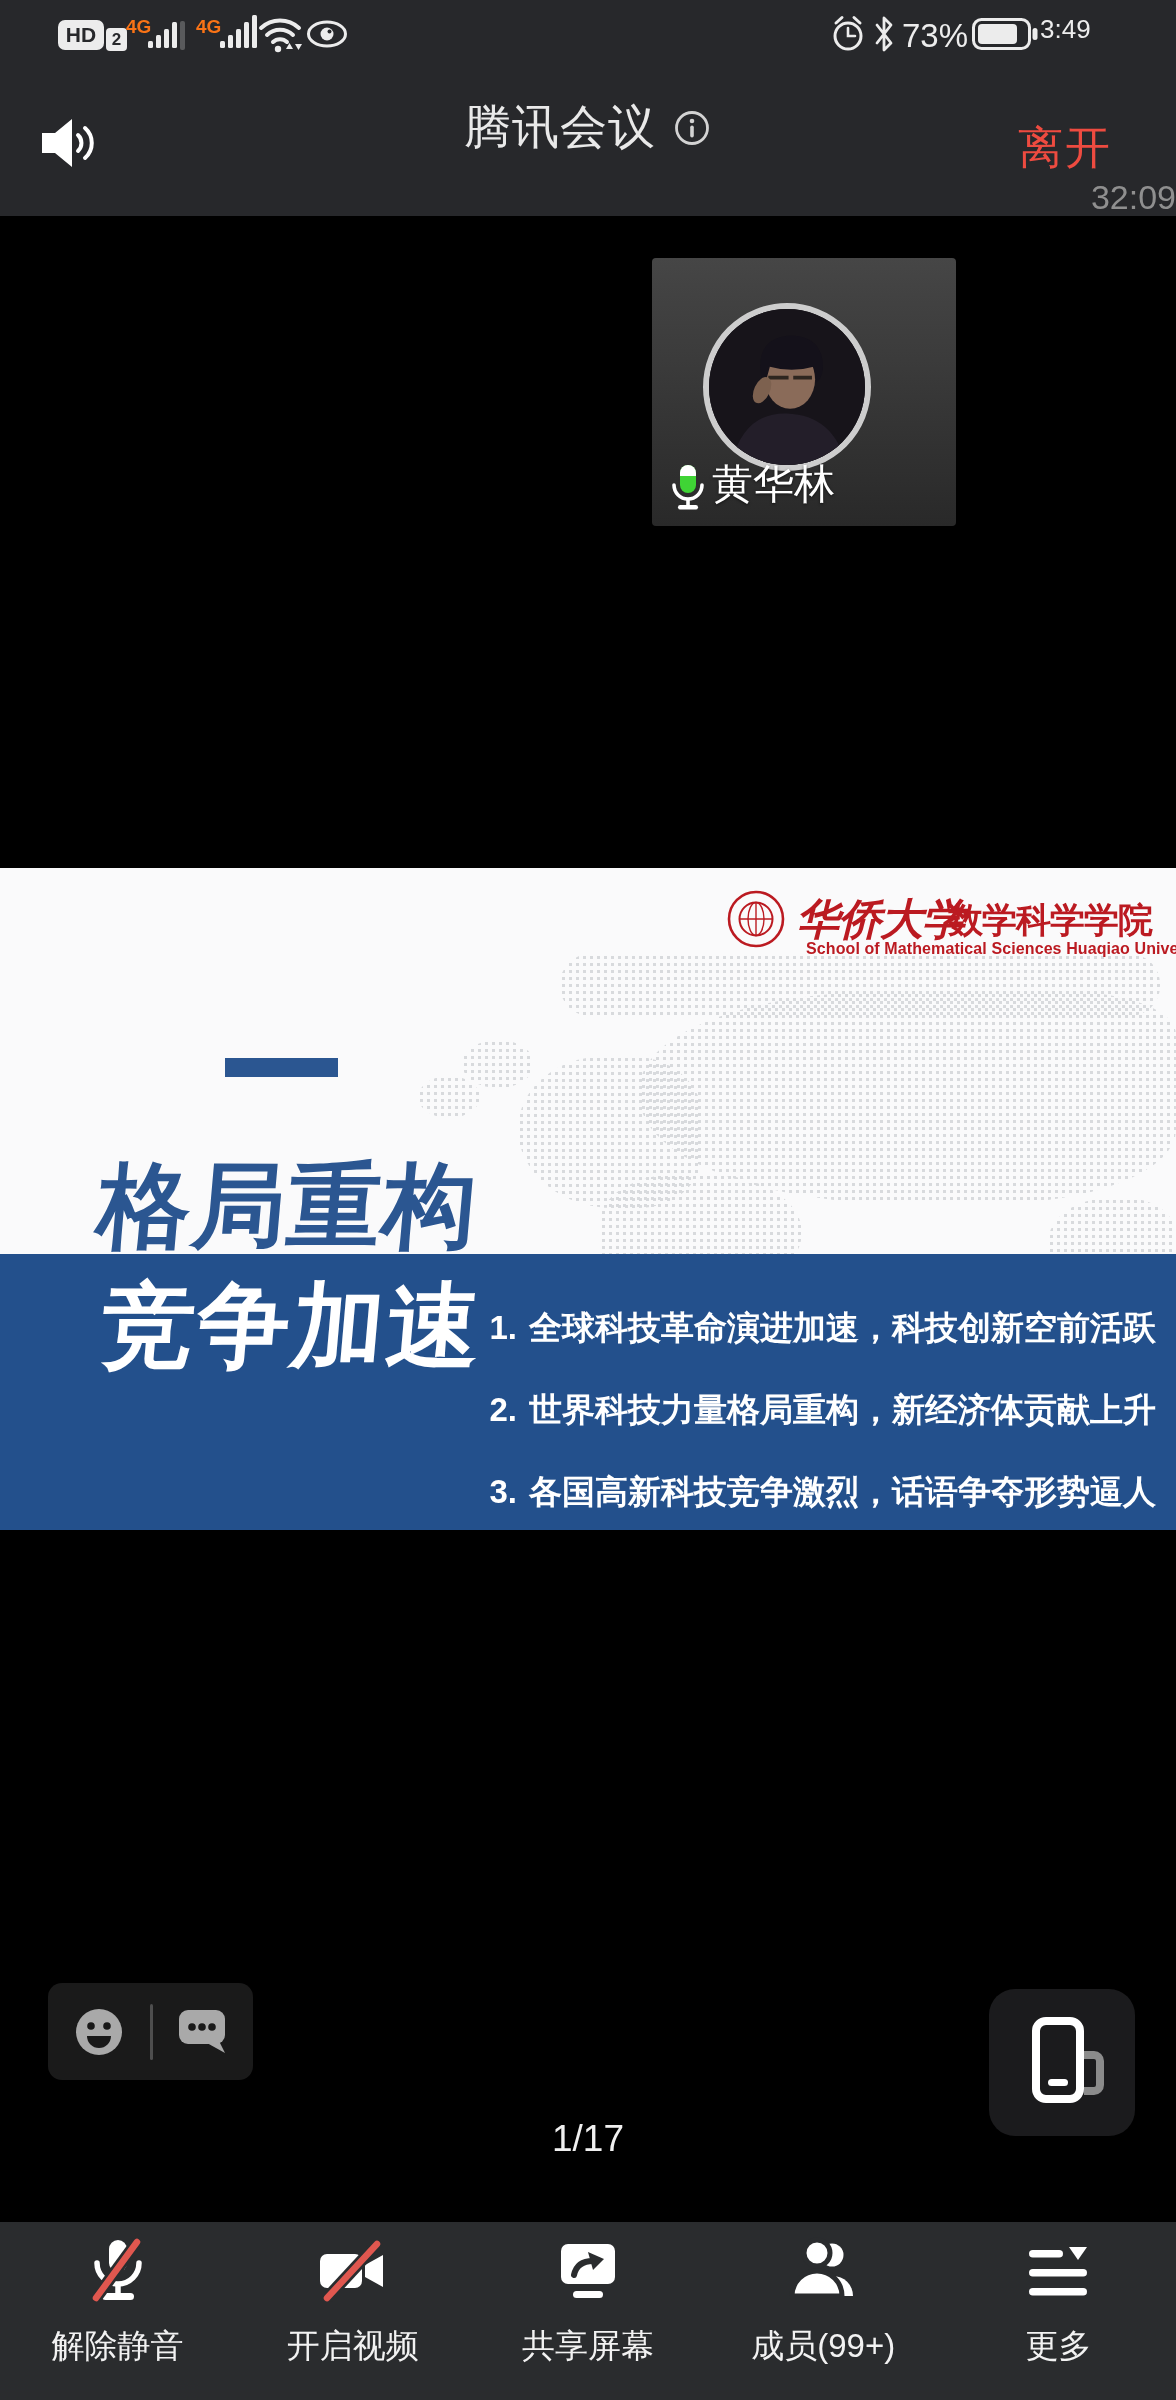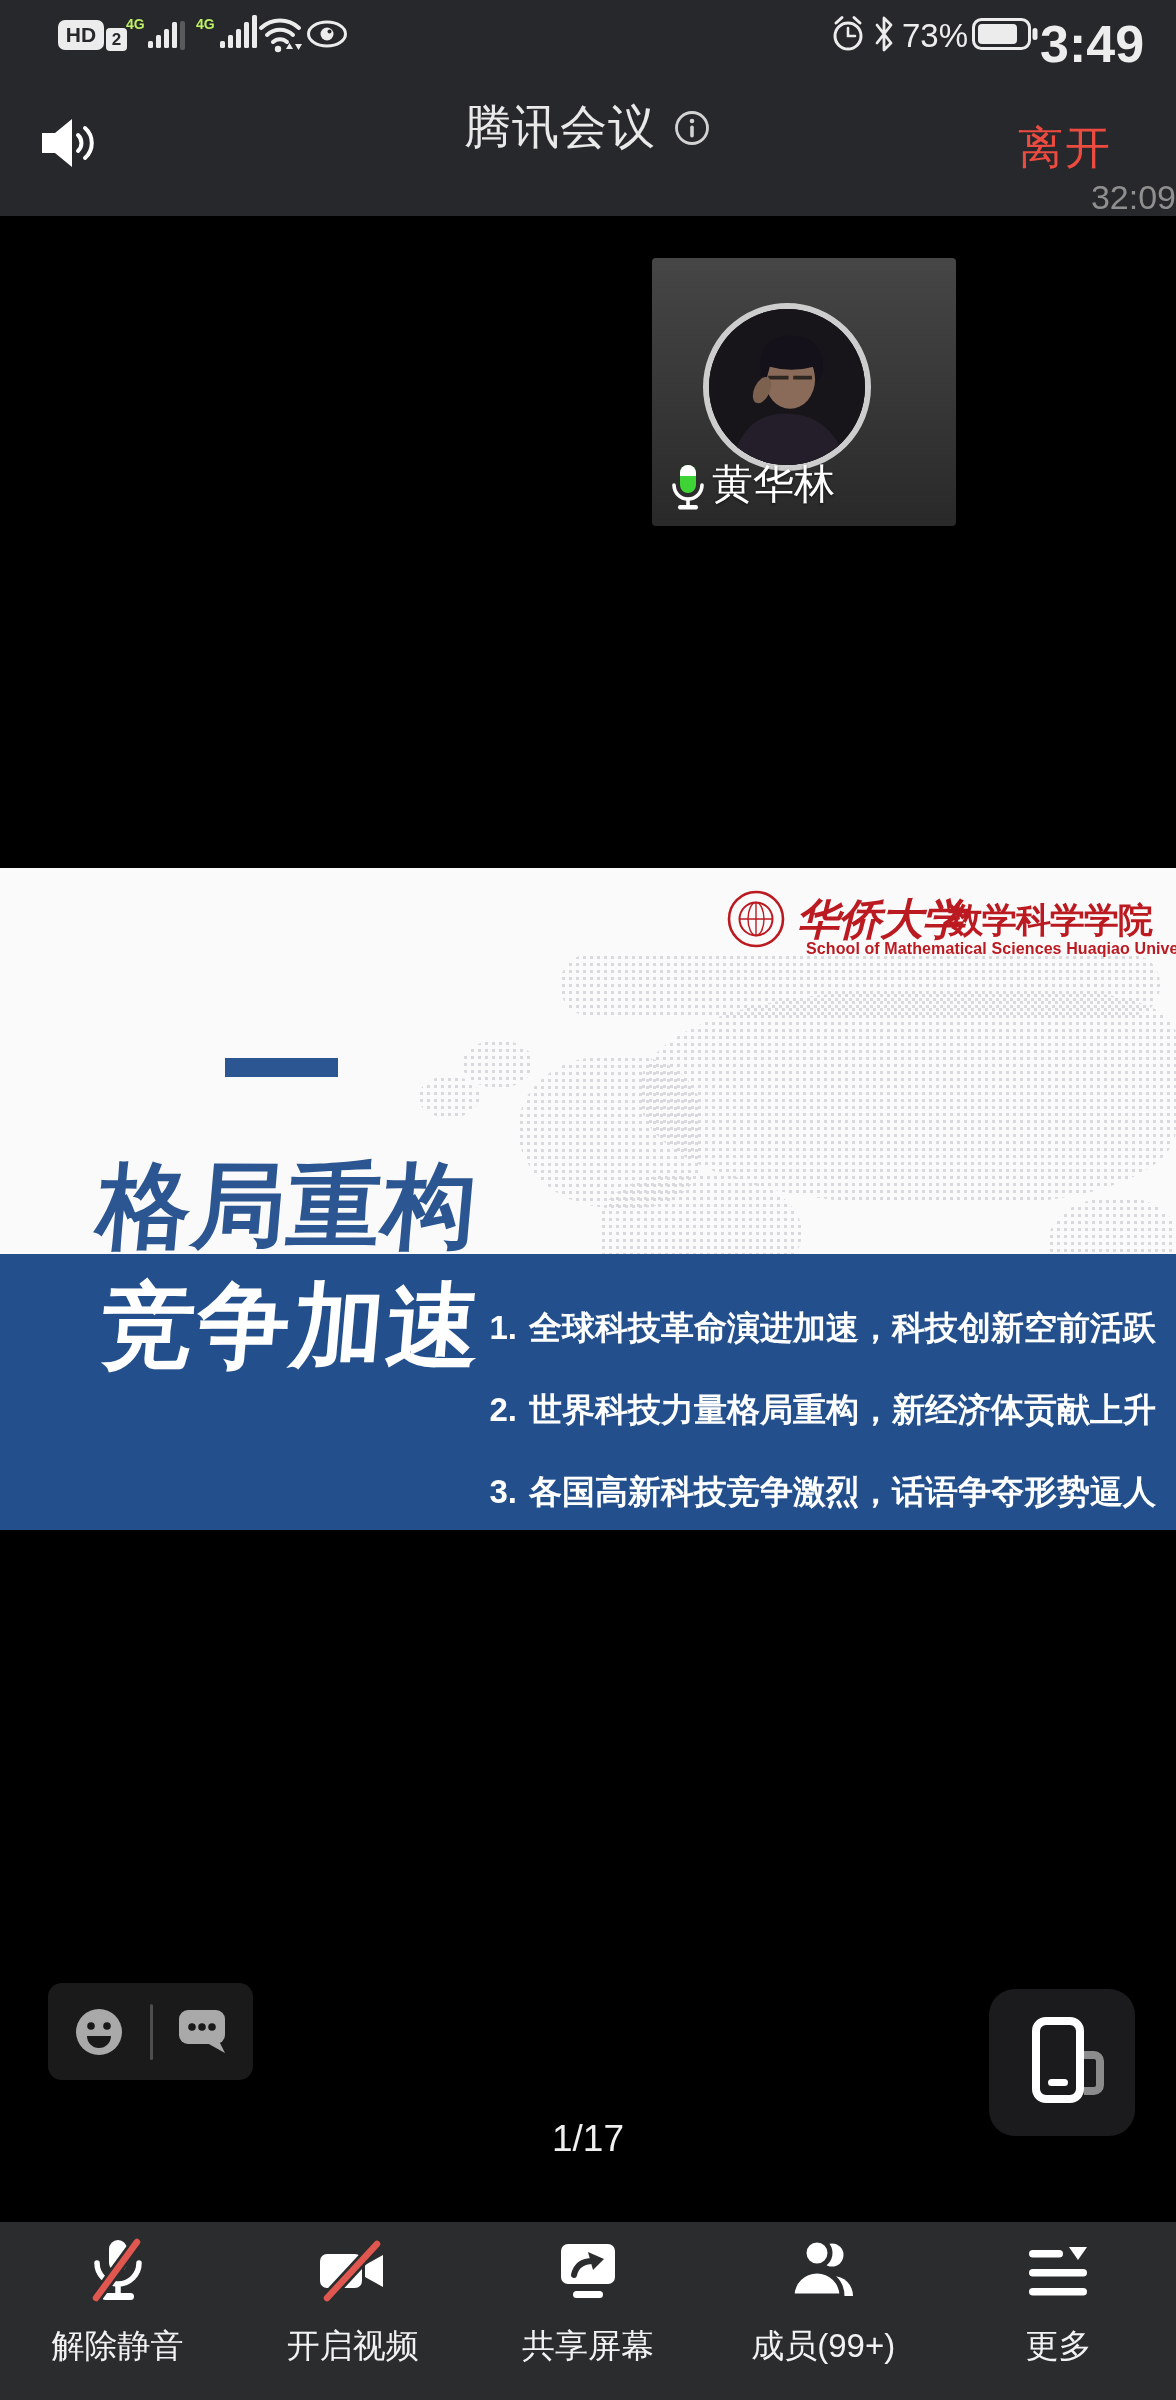--- a/index.html
+++ b/index.html
@@ -8,29 +8,29 @@
   .screen { position:relative; width:1176px; height:2400px; background:#000;border-radius:15px; }
 
   
   .topbar { position:absolute; left:0; top:0; width:1176px; height:216px; background:#27282B; }
   .statusbar { position:absolute; left:0; top:0; width:1176px; height:66px; }
   .sb { position:absolute; }
   .hd-badge { left:58px; top:20px; width:46px; height:30px; background:#ECECEC; border-radius:7px;
     color:#27282B; font-size:21px; font-weight:800; display:flex; align-items:center; justify-content:center; }
   .hd-sub { left:106px; top:28px; width:21px; height:23px; background:#ECECEC; border-radius:4px;
     color:#27282B; font-size:17px; font-weight:800; display:flex; align-items:center; justify-content:center; }
-  .sim-label { color:#bef264; font-size:14px; font-weight:700; }
+  .sim-label { color:#f97316; font-size:19px; font-weight:700; }
   .sim1-label { left:126px; top:16px; } .sim2-label { left:196px; top:16px; }
   .bars1 { left:148px; top:20px; } .bars2 { left:220px; top:14px; }
   .sim-divider { left:180px; top:21px; width:5px; height:29px; background:#595A5C; border-radius:2px; }
   .wifi { left:258px; top:15px; } .eye { left:306px; top:19px; }
   .alarm { left:830px; top:15px; } .bt { left:872px; top:14px; }
   .batt-pct { left:902px; top:17px; color:#EDEDED; font-size:33px; font-weight:400; }
   .battery { left:972px; top:18px; }
-  .clock-text { left:1040px; top:14px; color:#EDEDED; font-size:52px; font-weight:700; }
+  .clock-text { left:1040px; top:14px; color:#EDEDED; font-size:26px; font-weight:400; }
 
   .header { position:absolute; left:0; top:66px; width:1176px; height:150px; }
   .speaker-btn { position:absolute; left:36px; top:44px; width:64px; height:66px; }
   .title-row { position:absolute; left:0; right:0; top:30px; display:flex; align-items:center; justify-content:center; gap:16px; }
   .meeting-title { color:#E9E9E9; font-size:47px; font-weight:500; letter-spacing:1px; }
   .meeting-timer { position:absolute; left:0; right:0; top:112px; text-align:right; color:#8F8F8F; font-size:34px; }
   .leave-btn { position:absolute; right:64px; top:52px; color:#EE4B40; font-size:45px; font-weight:400; letter-spacing:2px; background:none; border:none; }
 
   
   .video-area { position:absolute; left:0; top:216px; width:1176px; height:652px; background:#000; }

